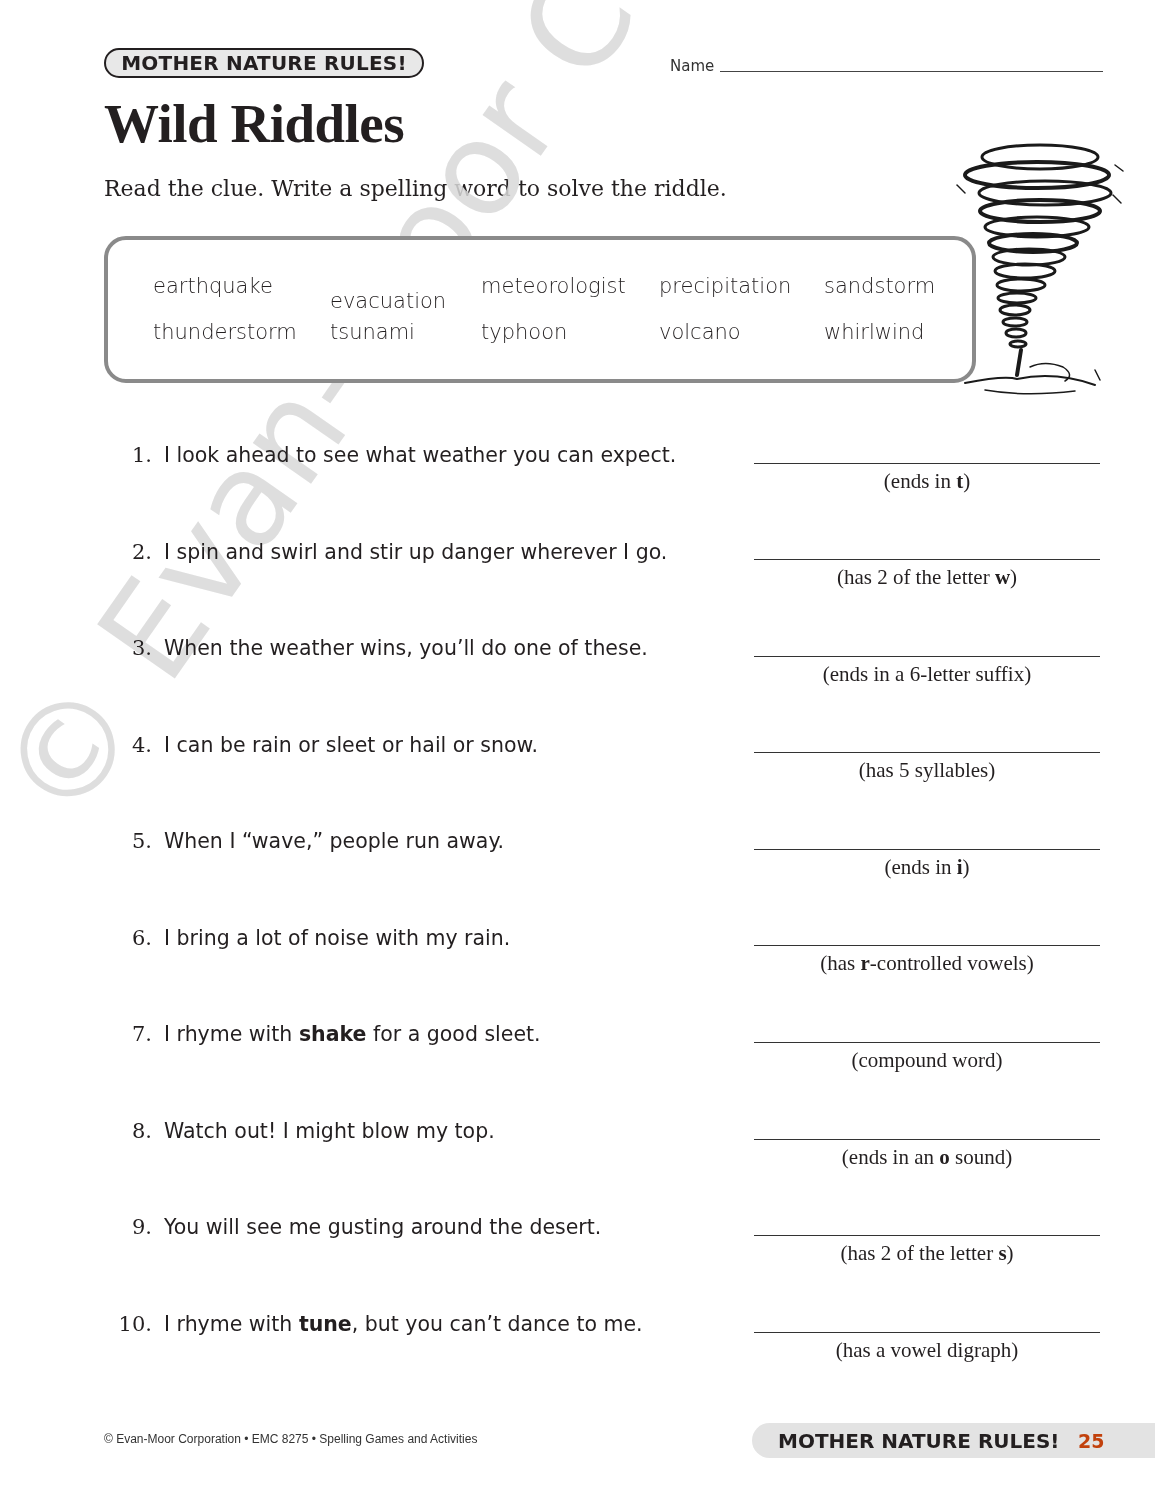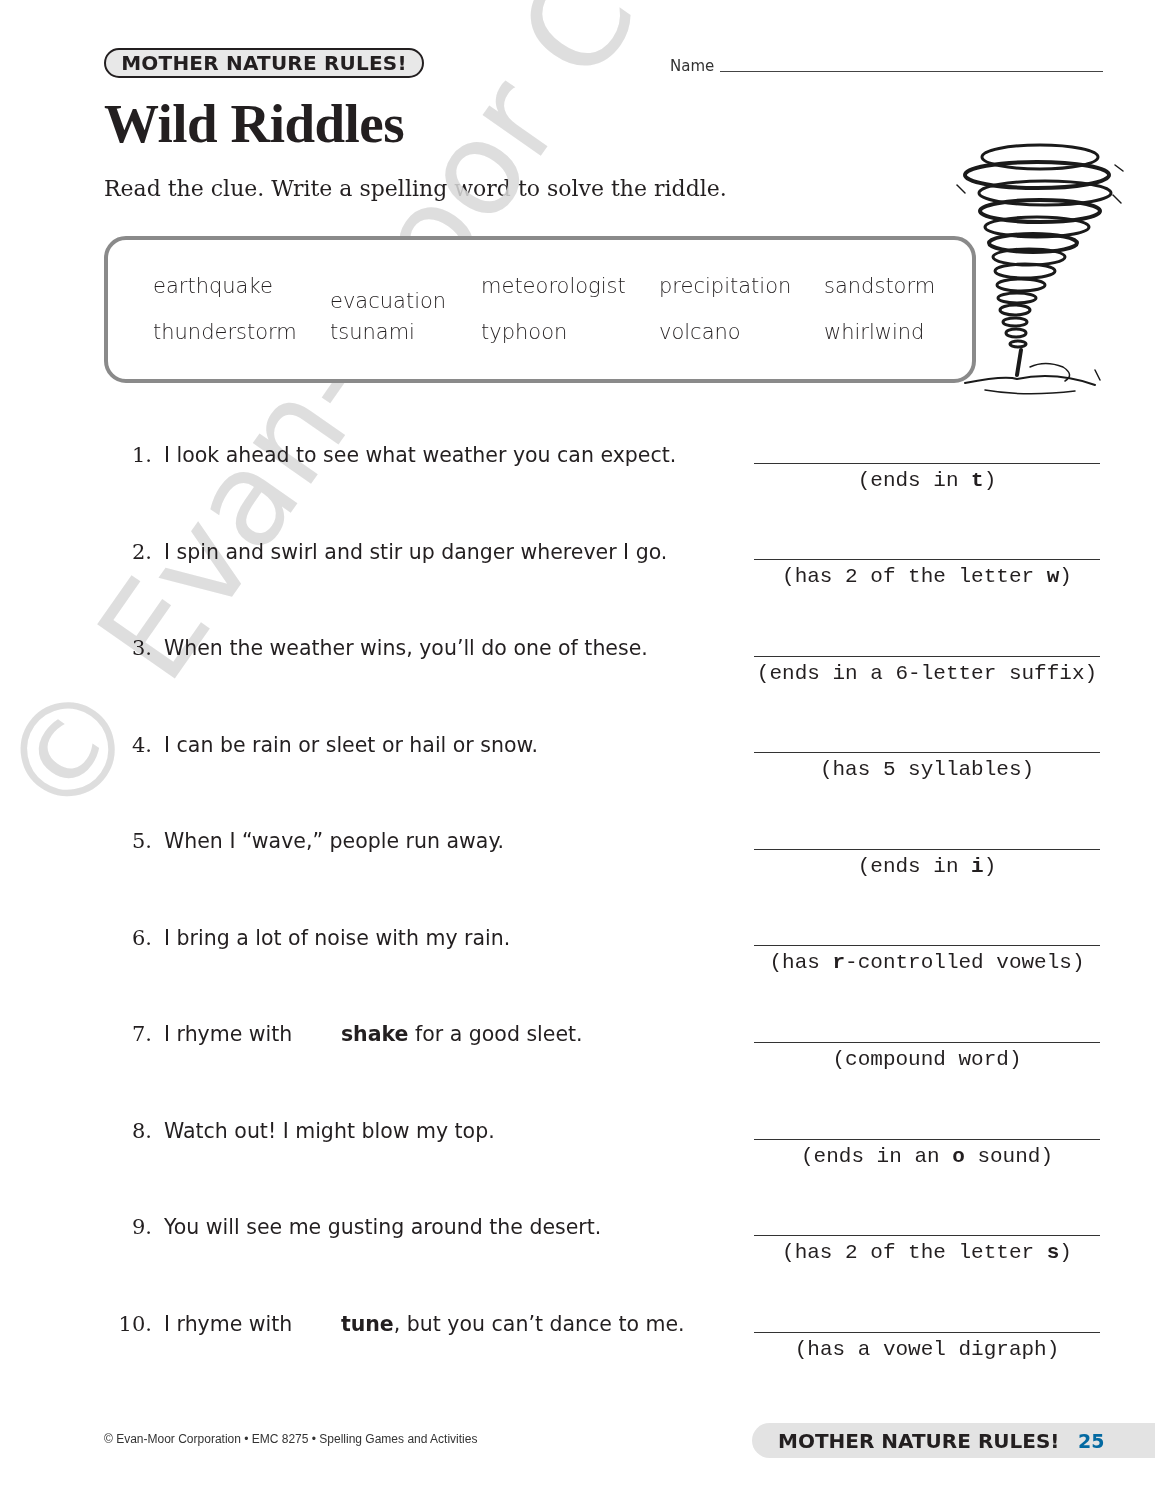--- a/index.html
+++ b/index.html
@@ -52,45 +52,45 @@
     }
 
     
     .riddle-num {
       width: 48px; text-align: right; font-size: 21px;
       font-family: "DejaVu Serif", serif; color: #231f20;
     }
     .riddle-text {
       font-size: 20.5px; font-family: "DejaVu Sans", sans-serif; color: #231f20;
     }
-    .riddle-text b { font-weight: bold; margin-left: 42px; }
+    .riddle-text b { font-weight: bold; }
     .answer-line {
       width: 346px; height: 0; border-top: 1.5px solid #333;
     }
     .hint {
       width: 346px; text-align: center; font-size: 21px;
-      font-family: Liberation Mono, monospace; color: #231f20;
+      font-family: Liberation Serif, serif; color: #231f20;
     }
 
     
     .footer-left {
       left: 104px; top: 1432px; font-size: 12px; color: #333;
       font-family: "Liberation Sans", sans-serif;
     }
     .footer-tab {
       left: 752px; top: 1423px; width: 403px; height: 35px; background: #e3e3e3;
       border-radius: 18px 0 0 18px;
     }
     .footer-unit {
       left: 778px; top: 1429px; font-size: 20px; font-weight: bold;
       font-family: "DejaVu Sans", sans-serif; color: #231f20;
     }
     .footer-page {
       left: 1078px; top: 1430px; font-size: 19px; font-weight: bold;
-      font-family: "DejaVu Sans", sans-serif; color: #0369a1;
+      font-family: "DejaVu Sans", sans-serif; color: #c2410c;
     }
   </style>
 </head>
 <body>
 
 <div class="abs unit-pill">
   <span>MOTHER NATURE RULES!</span>
 </div>
 <div class="abs name-label">Name</div>
 <div class="abs name-line"></div>

